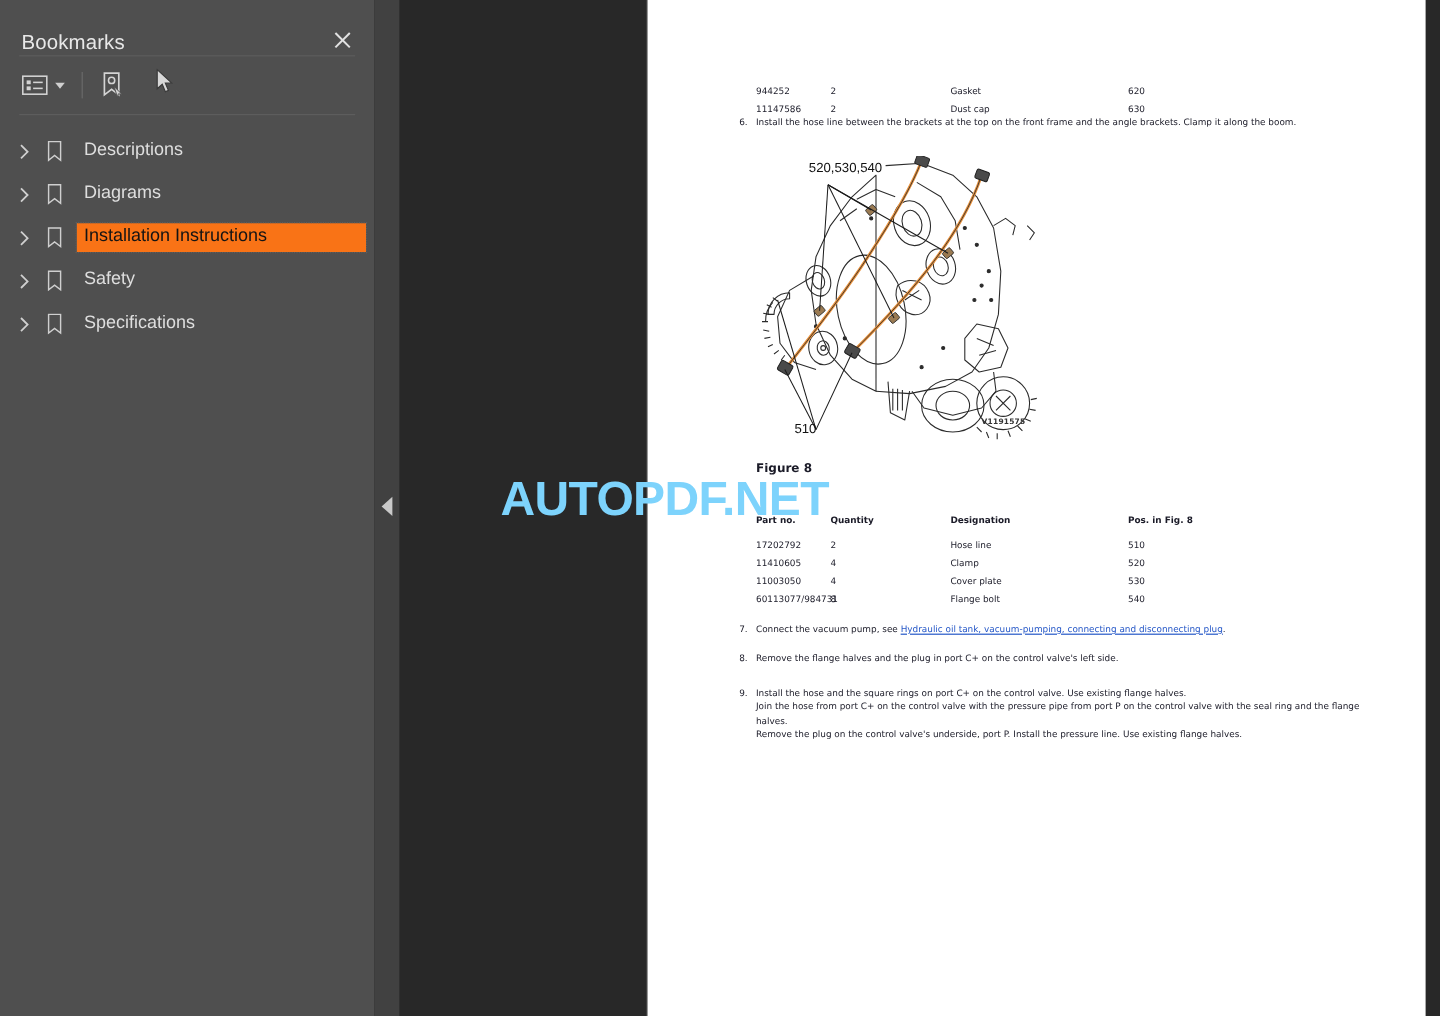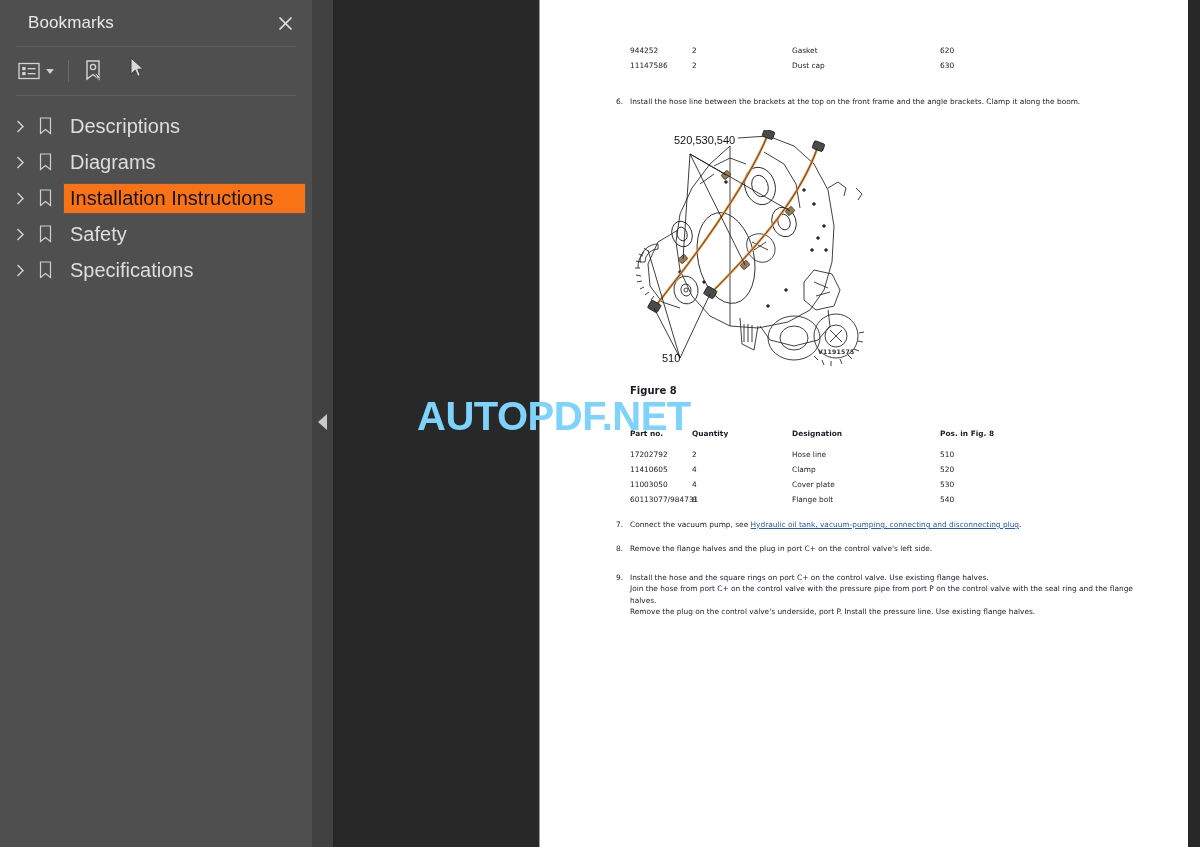--- a/index.html
+++ b/index.html
@@ -13,24 +13,23 @@
 
   
   .sidebar {
     width: 312px; height: 847px;
     background: #4f4f4f;
     flex: 0 0 312px;
     position: relative;
   }
   .sb-header {
     height: 46px;
-    display: flex; align-items: center;
+    display: flex; align-items: flex-end;
     padding: 0 14px 0 18px;
     position: relative;
-    margin-left: 10px;
   }
   .sb-title {
     color: #e8e8e8;
     font-size: 17px;
     letter-spacing: .1px;
     font-weight: 400;
   }
   .sb-close {
     margin-left: auto;
     width: 26px; height: 26px;
@@ -86,21 +85,21 @@
     width: 24px; display: flex; align-items: center; justify-content: center;
     flex: 0 0 24px;
   }
   .bm-ico {
     width: 26px; display: flex; align-items: center; justify-content: center;
     flex: 0 0 26px;
     margin-right: 6px;
   }
   .tree-label {
     color: #dedede;
-    font-size: 20px;
+    font-size: 15px;
     padding: 3px 6px 4px 6px;
     line-height: 1.1;
     white-space: nowrap;
   }
   .tree-item.selected .tree-label {
     background: #f97316;
     color: #141414;
     outline: 1px dotted #5d5d5d;
     flex: 1 1 auto;
     margin-right: 7px;
@@ -315,21 +314,21 @@
 
   <div class="divider">
     <div class="collapse-handle"></div>
   </div>
 
   <div class="viewer">
 
     <div class="page">
       <div class="doc">
 
-        <div class="tbl" style="top:43px;">
+        <div class="tbl" style="top:68px;">
           <div class="row">
             <span class="c-part">944252</span>
             <span class="c-qty">2</span>
             <span class="c-des">Gasket</span>
             <span class="c-pos">620</span>
           </div>
           <div class="row">
             <span class="c-part">11147586</span>
             <span class="c-qty">2</span>
             <span class="c-des">Dust cap</span>

